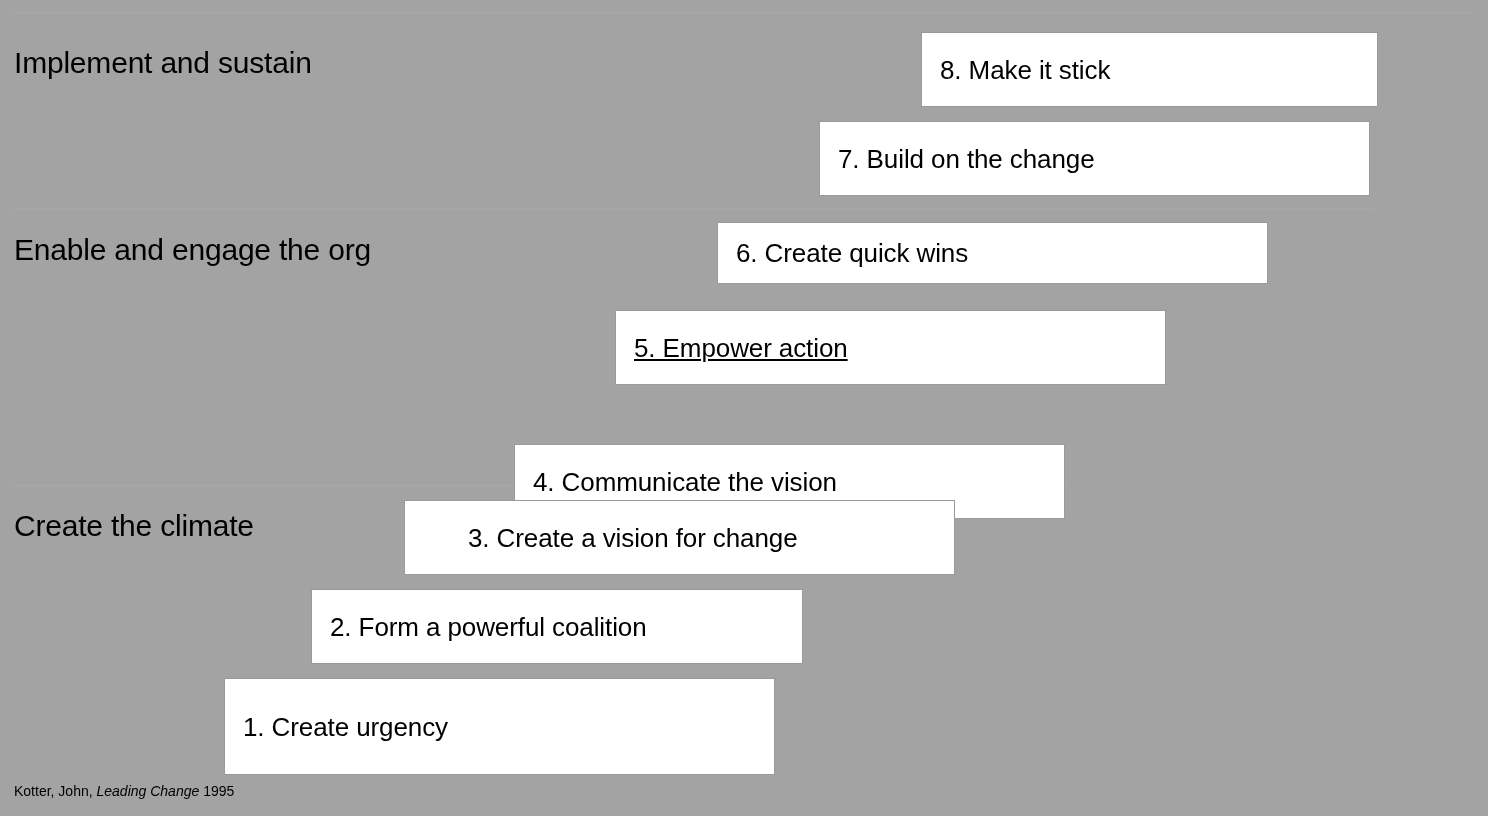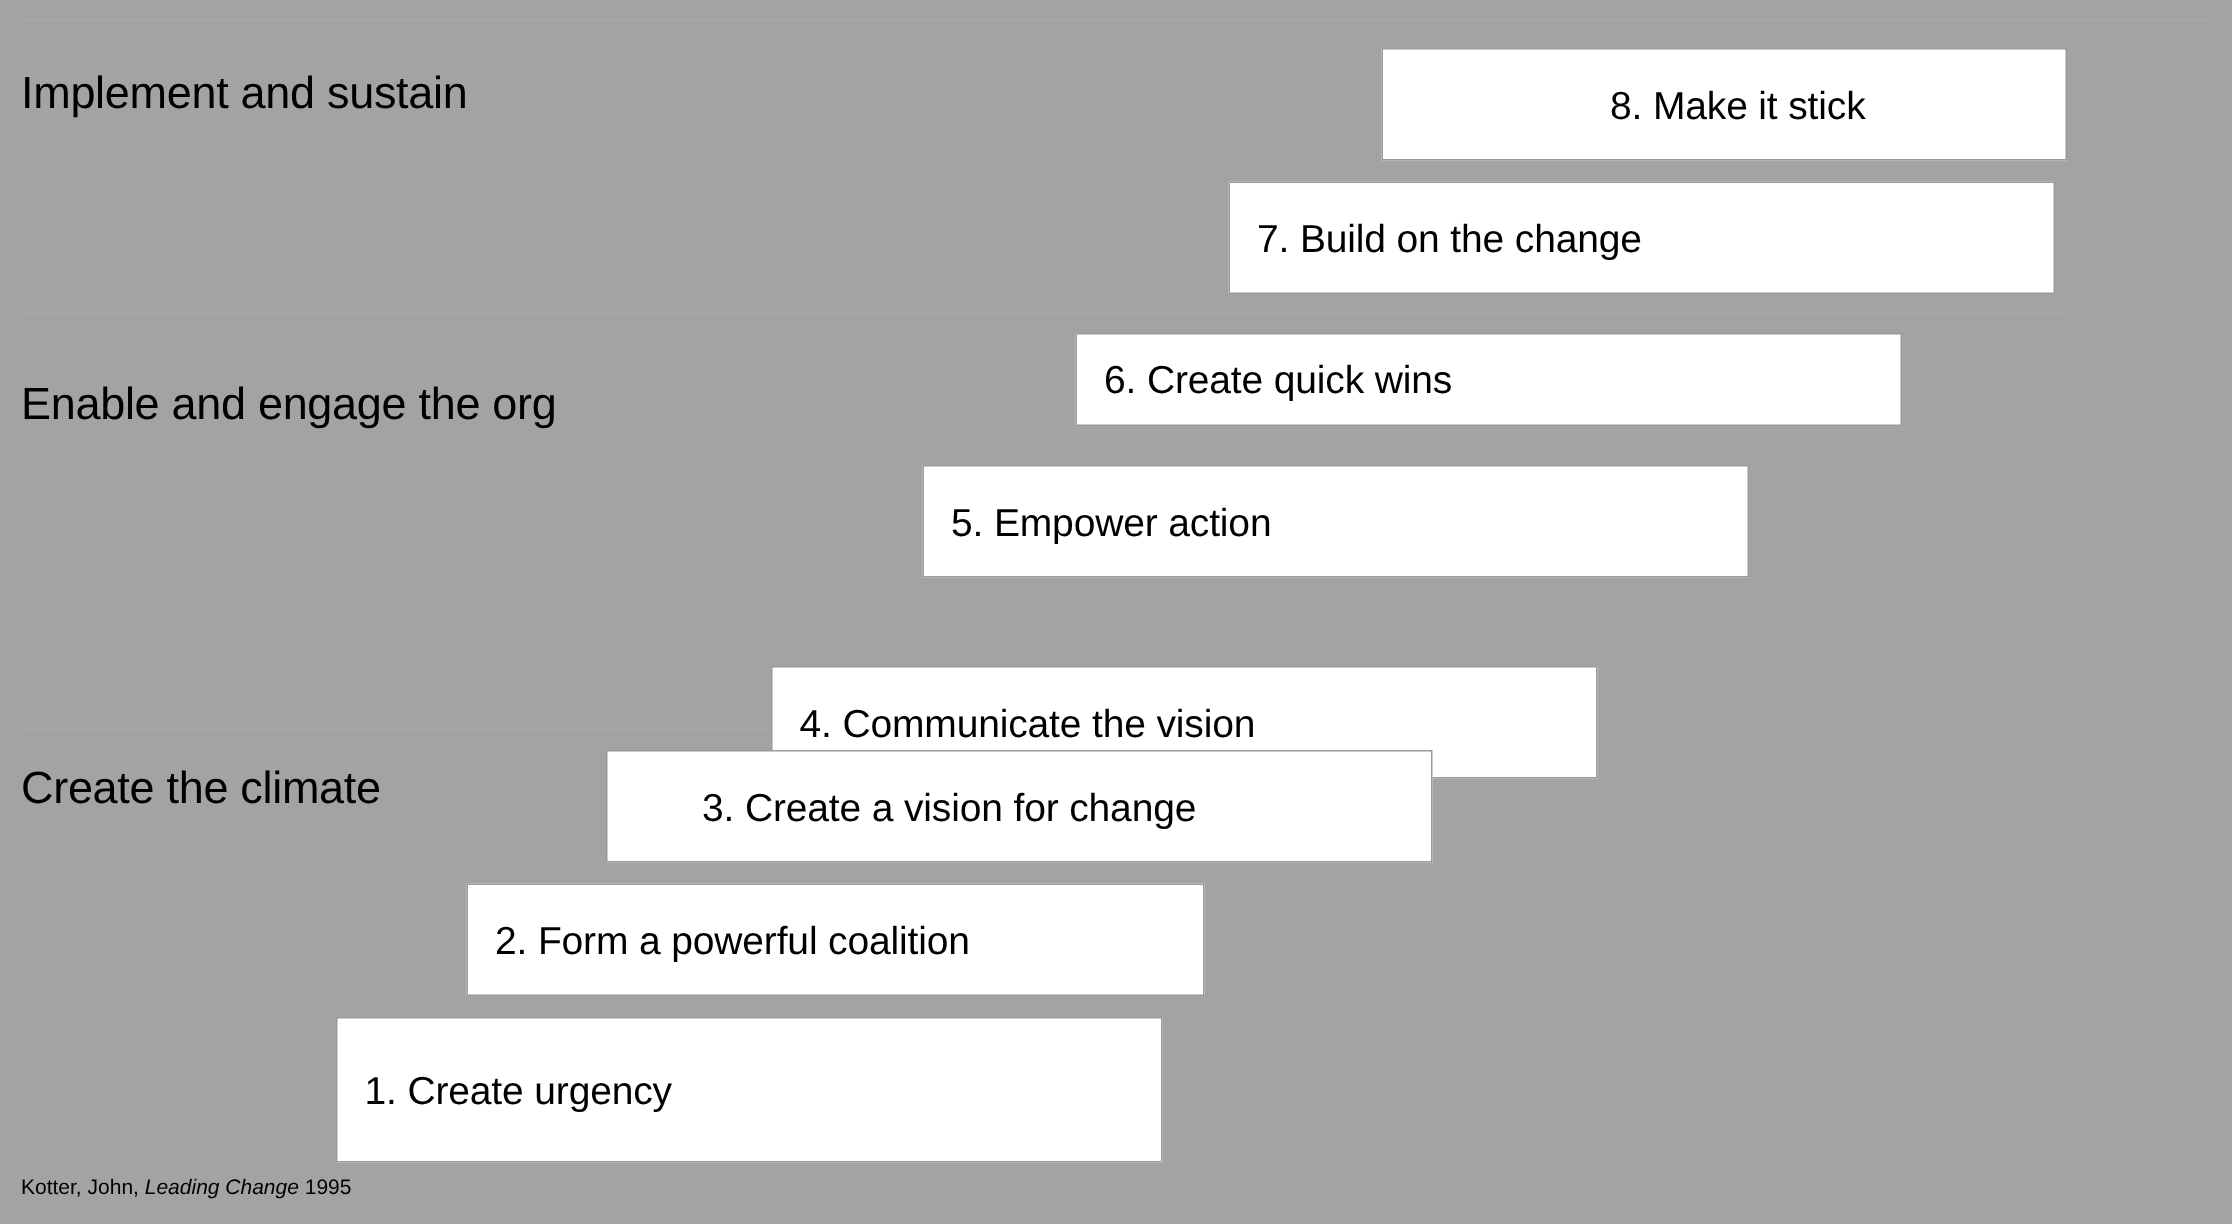--- a/index.html
+++ b/index.html
@@ -58,36 +58,36 @@
 </head>
 <body>
 
 <div id="canvas">
 
   <div class="divider" style="left:13px; top:12px; width:1459px;"></div>
   <div class="divider" style="left:13px; top:208px; width:1362px;"></div>
   <div class="divider" style="left:13px; top:485px; width:1054px;"></div>
 
   <div class="band-label" style="left:14px; top:48px;">Implement and sustain</div>
-  <div class="band-label" style="left:14px; top:235px;margin-top:20px;">Enable and engage the org</div>
+  <div class="band-label" style="left:14px; top:235px;">Enable and engage the org</div>
   <div class="band-label" style="left:14px; top:511px;">Create the climate</div>
 
-  <div class="step-box" style="left:921px; top:32px; width:457px; height:75px;justify-content:center;">
+  <div class="step-box" style="left:921px; top:32px; width:457px; height:75px;">
     <span class="step-label">8. Make it stick</span>
   </div>
 
   <div class="step-box" style="left:819px; top:121px; width:551px; height:75px;">
     <span class="step-label">7. Build on the change</span>
   </div>
 
   <div class="step-box" style="left:717px; top:222px; width:551px; height:62px;">
     <span class="step-label">6. Create quick wins</span>
   </div>
 
-  <div class="step-box" style="left:615px; top:310px; width:551px; height:75px;">
+  <div class="step-box" style="left:615px; top:310px; width:551px; height:75px;text-decoration:underline;">
     <span class="step-label">5. Empower action</span>
   </div>
 
   <div class="step-box" style="left:514px; top:399px; width:551px; height:75px;margin-top:45px;">
     <span class="step-label">4. Communicate the vision</span>
   </div>
 
   <div class="step-box" style="left:404px; top:500px; width:551px; height:75px;padding-left:45px;">
     <span class="step-label">3. Create a vision for change</span>
   </div>

